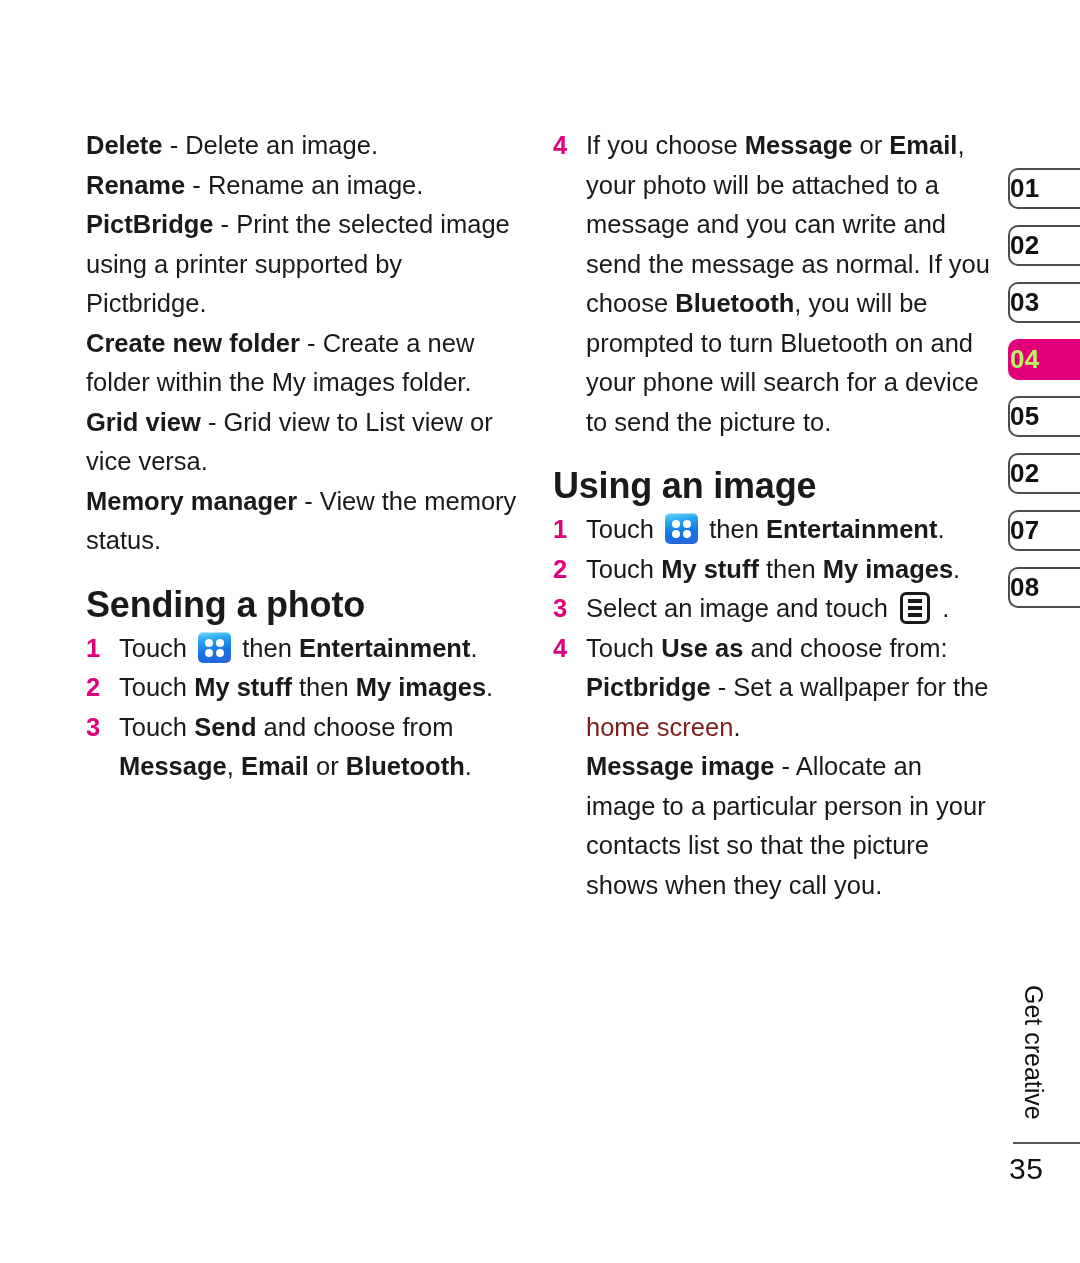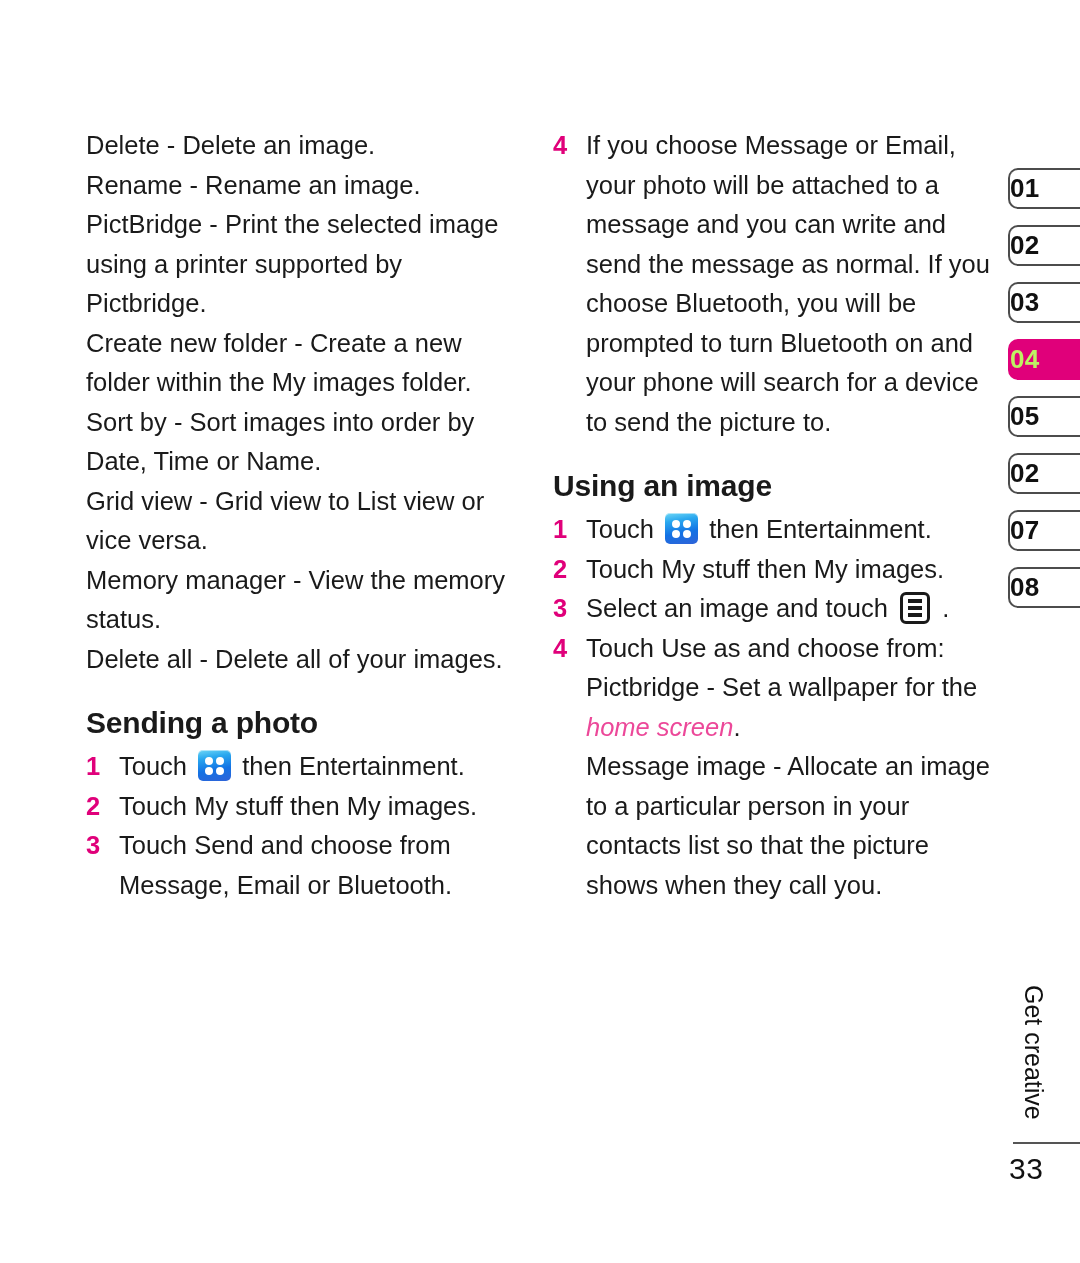--- a/index.html
+++ b/index.html
@@ -26,24 +26,24 @@
   }
   .col-left  { left: 86px;  width: 432px; }
   .col-right { left: 553px; width: 445px; }
 
   .col .flow { padding-top: 126px; }
 
   p.para {
     margin: 0 0 0 0;
   }
 
-  b, .b { font-weight: normal; }
+  b, .b { font-weight: bold; }
 
   h2.heading {
-    font-size: 30px;
+    font-size: 36px;
     line-height: 36px;
     font-weight: bold;
     margin: 26px 0 6px 0;
     letter-spacing: -0.2px;
   }
 
   
   .step {
     position: relative;
     padding-left: 33px;
@@ -51,21 +51,21 @@
   }
   .step .num {
     position: absolute;
     left: 0;
     top: 0;
     font-weight: bold;
     color: #e0007a;
   }
   .step .cont { display: block; }
 
-  .pink { color: #ec4899; font-style: italic; }
+  .pink { color: #7f1d1d; }
 
   
   .icon-grid {
     display: inline-block;
     vertical-align: -6px;
     width: 33px;
     height: 31px;
     border-radius: 5px;
     background: linear-gradient(170deg, #6fd8f6 0%, #2aa8ef 26%, #1372e4 62%, #2f63d8 100%);
     position: relative;
@@ -171,24 +171,22 @@
 </head>
 <body>
 
 <div class="col col-left">
   <div class="flow">
     <div id="left-defs">
         <p class="para"><span class="b">Delete</span><span> - Delete an image.</span></p>
         <p class="para"><span class="b">Rename</span><span> - Rename an image.</span></p>
         <p class="para"><span class="b">PictBridge</span><span> - Print the selected image using a printer supported by Pictbridge.</span></p>
         <p class="para"><span class="b">Create new folder</span><span> - Create a new folder within the My images folder.</span></p>
-        <p class="para"><span class="b">Sort by</span><span> - Sort images into order by Date, Time or Name.</span></p>
         <p class="para"><span class="b">Grid view</span><span> - Grid view to List view or vice versa.</span></p>
         <p class="para"><span class="b">Memory manager</span><span> - View the memory status.</span></p>
-        <p class="para"><span class="b">Delete all</span><span> - Delete all of your images.</span></p>
       </div>
     <h2 class="heading">Sending a photo</h2>
     <div id="left-steps">
         <p class="step">
           <span class="num">1</span>
           <span class="cont"><span>Touch </span><span class="icon-grid"><i></i><i></i><i></i><i></i></span><span> then </span><span class="b">Entertainment</span><span>.</span></span>
         </p>
         <p class="step">
           <span class="num">2</span>
           <span class="cont"><span>Touch </span><span class="b">My stuff</span><span> then </span><span class="b">My images</span><span>.</span></span>
@@ -257,13 +255,13 @@
     <div class="tab">
       <span>07</span>
     </div>
     <div class="tab">
       <span>08</span>
     </div>
   </div>
 
 <div class="chapter-label">Get creative</div>
 <div class="folio-rule"></div>
-<div class="folio">33</div>
+<div class="folio">35</div>
 
 </body></html>

